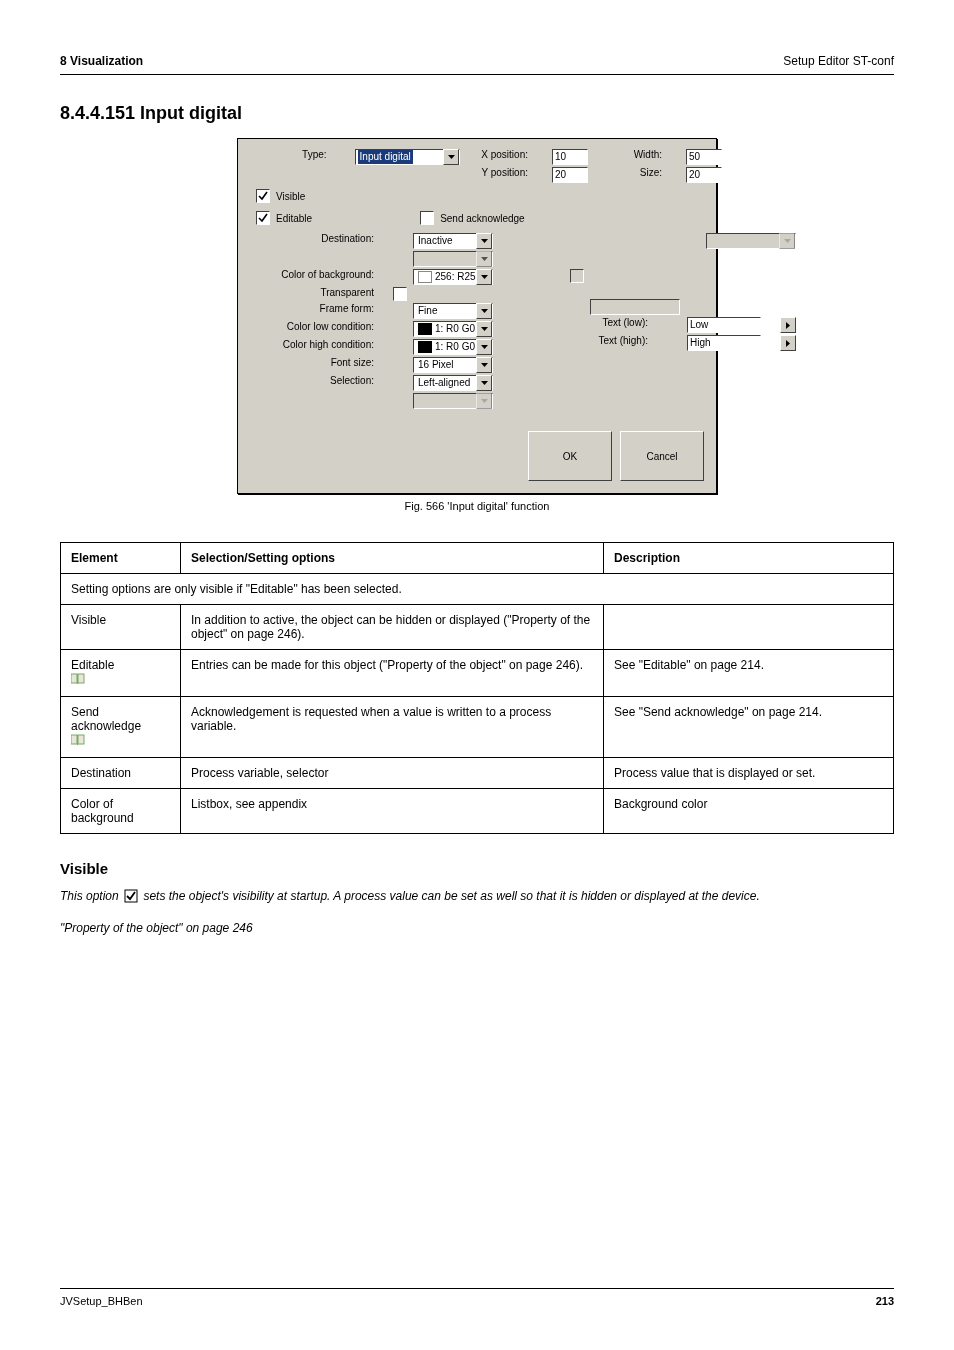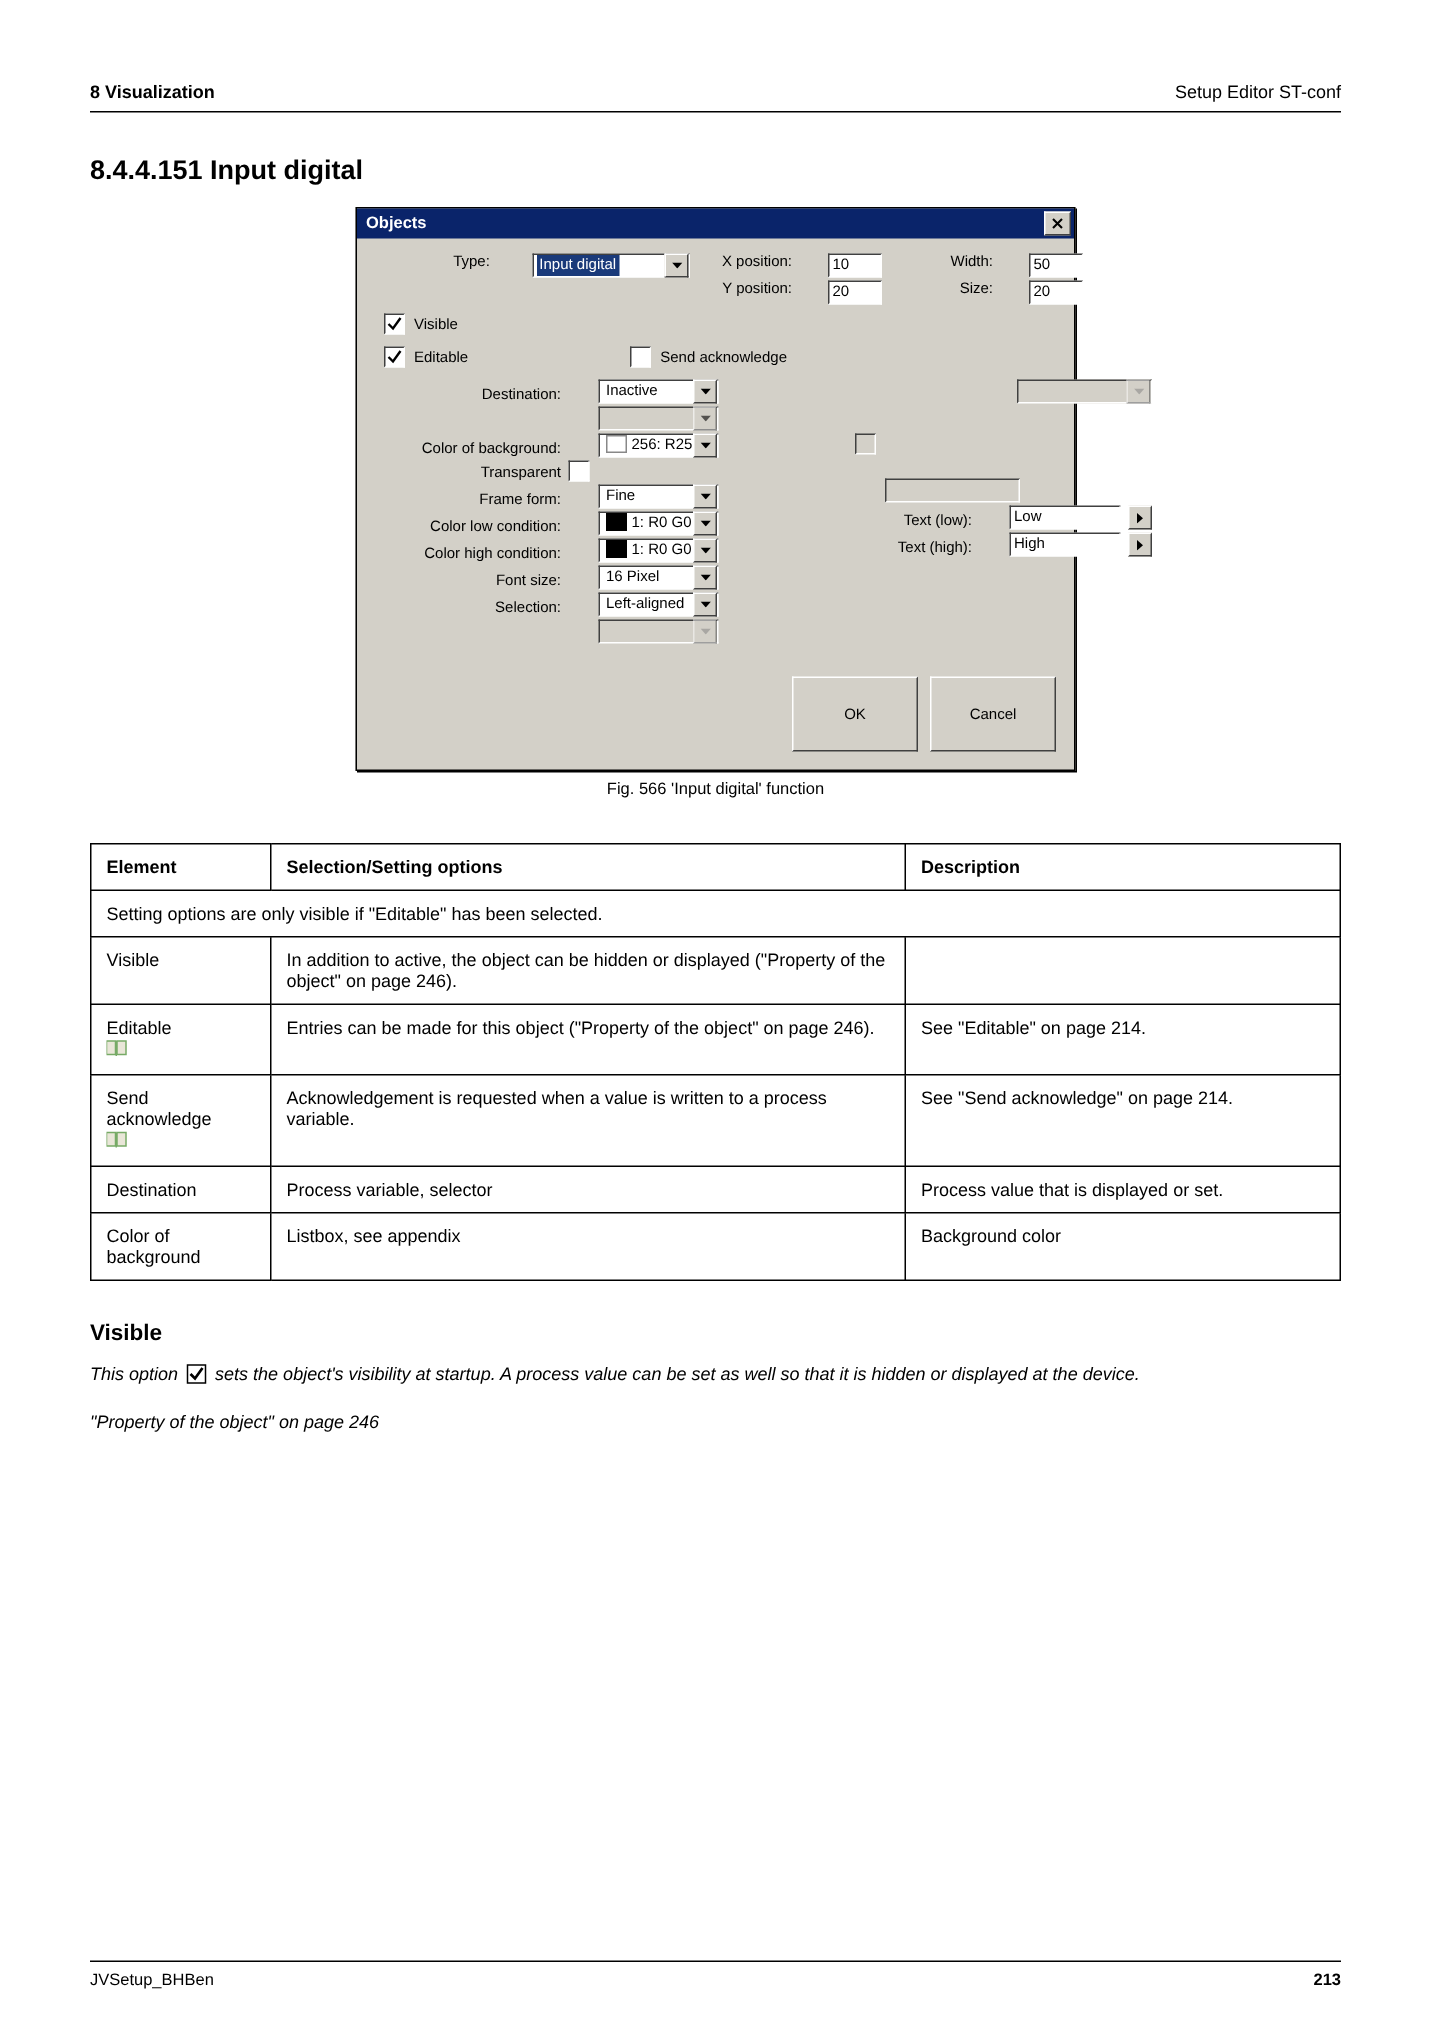--- a/index.html
+++ b/index.html
@@ -25,21 +25,21 @@
     font-family:Arial,Helvetica,sans-serif;
     font-size:12px;
     color:var(--text);
     position:relative;
     box-sizing:border-box;
     padding:54px 60px 40px 60px;
   }
   
   .hdr{display:flex;justify-content:space-between;align-items:flex-end;border-bottom:1.5px solid var(--rule);padding-bottom:6px;margin-bottom:28px;font-size:12px;}
   .hdr .left{font-weight:bold;}
-  .ftr{position:absolute;left:60px;right:60px;bottom:24px;border-top:1.5px solid var(--rule);padding-top:6px;display:flex;justify-content:space-between;font-size:11px;color:#000;}
+  .ftr{position:absolute;left:60px;right:60px;bottom:43px;border-top:1.5px solid var(--rule);padding-top:6px;display:flex;justify-content:space-between;font-size:11px;color:#000;}
   .ftr .right{font-weight:bold;}
 
   
   h2.section{font-size:18px;font-weight:bold;margin:10px 0 14px 0;}
   h2.sub{font-size:15px;font-weight:bold;margin:26px 0 8px 0;}
   .fig-caption{font-size:11px;margin-top:6px;}
   p.body{font-size:12px;line-height:1.55;margin:10px 0;font-style:italic;}
 
   
   .shot-wrap{display:flex;flex-direction:column;align-items:center;margin:6px 0 10px 0;}
@@ -113,21 +113,21 @@
     padding:14px 10px;margin-left:8px;
   }
 
   .group-top{display:grid;grid-template-columns: 210px 150px 100px;gap:2px 6px;align-items:center;}
   .group-top .pair{display:flex;gap:4px;}
   .group-top .plabel{text-align:right;white-space:nowrap;}
 
   .checks-row{display:flex;align-items:center;gap:24px;margin:4px 0 6px 0;padding-left:6px;}
 
   .mid-grid{display:grid;grid-template-columns: 300px 1fr;gap:2px 20px;margin-top:6px;}
-  .mid-grid .line{display:flex;align-items:flex-end;gap:5px;}
+  .mid-grid .line{display:flex;align-items:flex-start;gap:19px;}
   .mid-grid .rlabel{width:124px;text-align:right;white-space:nowrap;}
   .mid-grid .rlabel-sm{width:78px;text-align:right;white-space:nowrap;}
 
   .btnrow{display:flex;justify-content:flex-end;margin-top:22px;}
 
   
   table.spec{width:100%;border-collapse:collapse;margin-top:30px;table-layout:fixed;}
   table.spec th, table.spec td{border:1px solid #000;padding:8px 10px;font-size:12px;vertical-align:top;text-align:left;}
   table.spec th{font-weight:bold;}
   table.spec .subhead td{background:#fff;}
@@ -144,28 +144,20 @@
 
 <div class="hdr">
   <div class="left">8  Visualization</div>
   <div>Setup Editor ST-conf</div>
 </div>
 
 <h2 class="section">8.4.4.151 Input digital</h2>
 
 <div class="shot-wrap">
   <div class="dialog">
-    <div class="titlebar">
-      <span>Objects</span>
-      <span class="tb-btn">
-        <svg width="8" height="8" viewBox="0 0 8 8">
-            <path d="M1 1 L7 7 M7 1 L1 7" stroke="#000" stroke-width="1.4"></path>
-          </svg>
-      </span>
-    </div>
     <div class="dlg-body">
 
       <div class="group-top">
         <div class="pair">
           <span class="lbl">Type:</span>
           <span class="combo sel w-110">
             <span class="val">Input digital</span>
             <span class="arrow">
                 <svg width="7" height="4">
                   <path d="M0 0 L7 0 L3.5 4 Z" fill="#000"></path>

